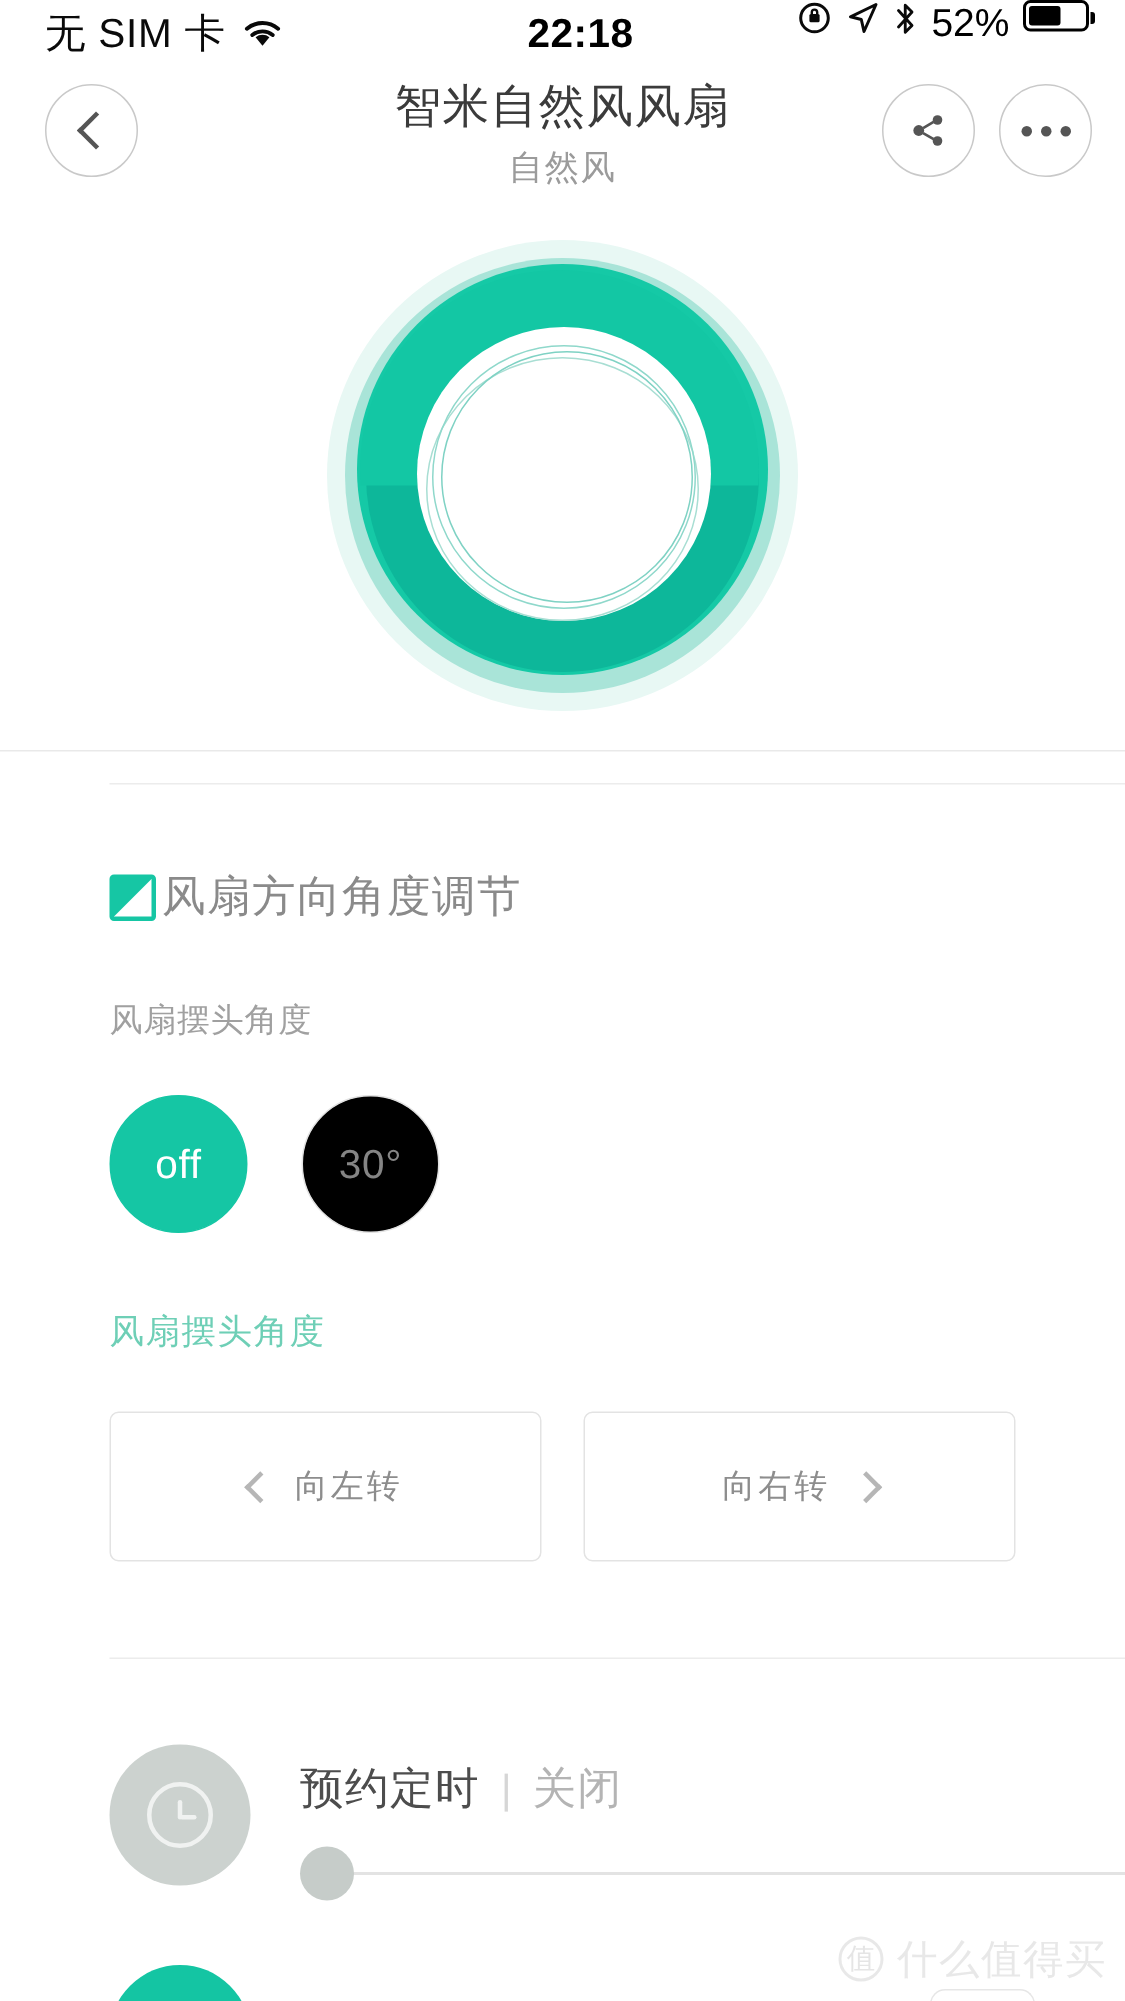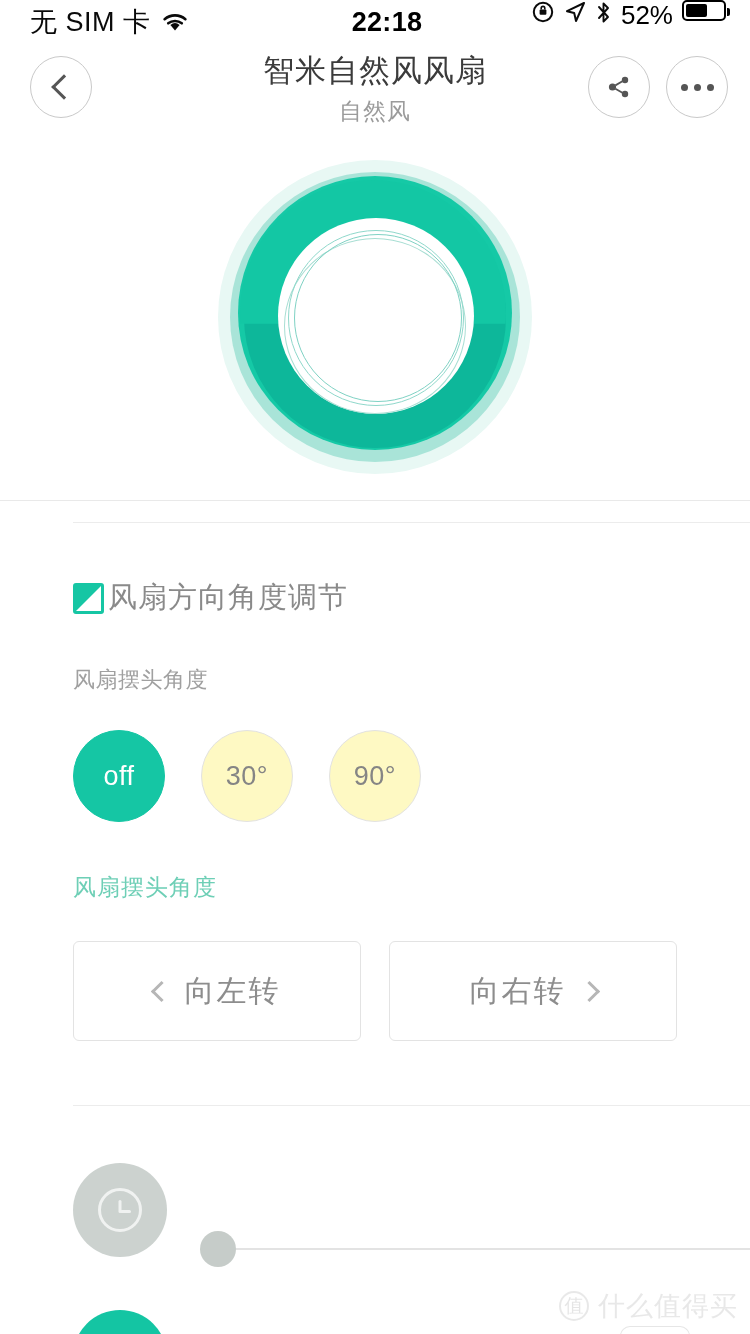--- a/index.html
+++ b/index.html
@@ -175,21 +175,21 @@
   }
 
   
   .chips {
     position: absolute; left: 73px; top: 730px;
     display: flex; gap: 36px; align-items: center;
   }
   .chip {
     width: 92px; height: 92px; border-radius: 50%;
     display: flex; align-items: center; justify-content: center;
-    border: 1px solid #e2e2e2; background: #fef9c3;
+    border: 1px solid #e2e2e2; background: #000000;
     font-size: 27px; color: #858585; letter-spacing: 0.5px;
   }
   .chip.active {
     background: #15c6a4; border-color: #15c6a4;
     color: #ffffff; font-weight: 400;
   }
 
   
   .dir-label {
     position: absolute; left: 73px; top: 872px;
@@ -197,21 +197,21 @@
   }
   .dir-buttons {
     position: absolute; left: 73px; top: 941px;
     display: flex; gap: 28px;
   }
   .dir-btn {
     width: 288px; height: 100px;
     border: 1px solid #e3e3e3; border-radius: 6px;
     background: #fff;
     display: flex; align-items: center; justify-content: center; gap: 16px;
-    font-size: 30px; color: #8d8d8d; letter-spacing: 2px;
+    font-size: 22px; color: #8d8d8d; letter-spacing: 2px;
   }
   .chev-l {
     width: 15px; height: 15px;
     border-left: 3px solid #b6b6b6; border-bottom: 3px solid #b6b6b6;
     transform: rotate(45deg);
   }
   .chev-r {
     width: 15px; height: 15px;
     border-right: 3px solid #b6b6b6; border-top: 3px solid #b6b6b6;
     transform: rotate(45deg);
@@ -384,21 +384,20 @@
   <div class="section-head">
     <span class="sec-icon"></span>
     <span class="sec-title">风扇方向角度调节</span>
   </div>
 
   <div class="field-label">风扇摆头角度</div>
 
   <div class="chips">
     <div class="chip active">off</div>
     <div class="chip">30°</div>
-    <div class="chip">90°</div>
   </div>
 
   <div class="dir-label">风扇摆头角度</div>
 
   <div class="dir-buttons">
     <div class="dir-btn">
       <span class="chev-l"></span>
       <span>向左转</span>
     </div>
     <div class="dir-btn">
@@ -406,20 +405,25 @@
       <span class="chev-r"></span>
     </div>
   </div>
 
   <div class="hr-indent" style="top:1105px"></div>
 
   <div class="timer-row">
     <div class="timer-icon">
       <span class="clock"></span>
     </div>
+    <div class="timer-texts">
+      <span class="timer-name">预约定时</span>
+      <span class="timer-sep">|</span>
+      <span class="timer-state">关闭</span>
+    </div>
     <div class="slider">
       <span class="slider-track"></span>
       <span class="slider-handle"></span>
     </div>
   </div>
 
   <div class="bottom-circle"></div>
 
   <div class="watermark">
     <span class="wm-badge">值</span>

